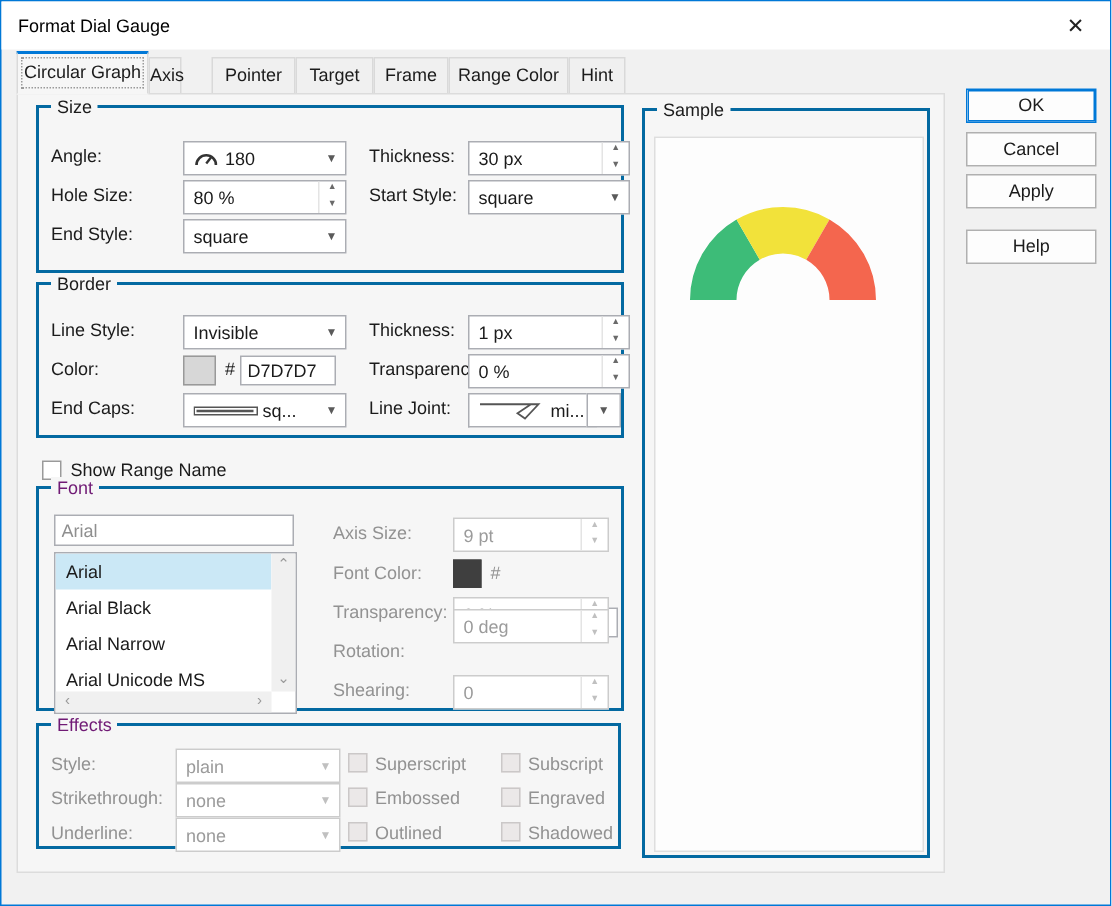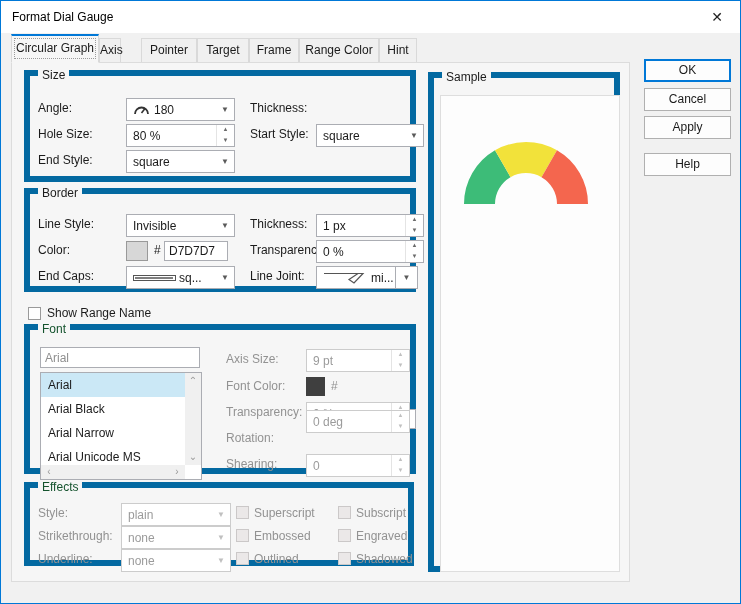--- a/index.html
+++ b/index.html
@@ -7,23 +7,23 @@
   .window{position:absolute;inset:0;width:741px;height:604px;border:1px solid #0078d7;box-sizing:border-box;background:#f1f1f1;}
   .abs{position:absolute;box-sizing:border-box;}
   .titlebar{position:absolute;left:0;top:0;right:0;height:32px;background:#ffffff;}
   .title{position:absolute;left:11px;top:0;line-height:32px;font-size:12px;color:#000;}
   .closebtn{position:absolute;right:8px;top:5px;width:30px;height:22px;text-align:center;line-height:22px;font-size:14px;color:#222;cursor:default;}
   .tab{position:absolute;background:#f0f0f0;border:1px solid #d9d9d9;font-size:12px;color:#1b1b1b;text-align:center;box-sizing:border-box;}
   .tab .tlbl{display:block;line-height:23px;}
   .tab.active{background:#f6f6f6;border-top:2px solid #0078d7;border-bottom:1px solid #f6f6f6;z-index:3;}
   .tab.active .tlbl{line-height:25px;outline:1px dotted #9a9a9a;outline-offset:-3px;}
   .page{position:absolute;left:10px;top:61px;width:619px;height:520px;background:#f6f6f6;border:1px solid #dcdcdc;box-sizing:border-box;}
-  .group{position:absolute;border:6px solid #0369a1;box-sizing:border-box;}
+  .group{position:absolute;border:2px solid #0369a1;box-sizing:border-box;}
   .gtitle{position:absolute;top:-8px;left:8px;background:#f6f6f6;padding:0 4px;font-size:12px;color:#1b1b1b;line-height:14px;}
-  .gtitle.dis{color:#14532d;}
+  .gtitle.dis{color:#701a75;}
   .lbl{position:absolute;font-size:12px;color:#1b1b1b;line-height:21px;white-space:nowrap;}
   .lbl.dis{color:#929292;}
   .combo,.spin{position:absolute;background:#fff;border:1px solid #abadb3;height:21px;display:flex;align-items:center;font-size:12px;color:#1b1b1b;padding-left:6px;}
   .combo .val,.spin .val{white-space:nowrap;overflow:hidden;}
   .carr{margin-left:auto;width:18px;text-align:center;font-size:8px;color:#5a5a5a;flex:none;}
   .spincol{margin-left:auto;width:17px;height:100%;border-left:1px solid #e4e4e4;display:flex;flex-direction:column;flex:none;}
   .spincol span{flex:1;font-size:6px;line-height:9px;text-align:center;color:#6a6a6a;}
   .fdis{border-color:#cccccc;color:#9b9b9b;}
   .fdis .carr,.fdis .spincol span{color:#c0c0c0;}
   .ti{position:absolute;background:#fff;border:1px solid #abadb3;font-family:"Liberation Sans",sans-serif;font-size:12px;color:#1b1b1b;padding:0 4px;box-sizing:border-box;}
@@ -83,20 +83,27 @@
         <span style="margin-right:5px;">
             <svg width="16" height="11" viewBox="0 0 16 11">
               <path d="M2 10 A6.5 6.5 0 0 1 15 10" fill="none" stroke="#333" stroke-width="1.8"></path>
               <line x1="8.5" y1="9" x2="12" y2="4.5" stroke="#333" stroke-width="1.6"></line>
             </svg>
           </span>
         <span class="val">180</span>
         <span class="carr">▼</span>
       </div>
       <span class="lbl" style="left:220px;top:22px;">Thickness:</span>
+      <div class="spin" style="left:286px;top:22px;width:100px;">
+        <span class="val">30 px</span>
+        <span class="spincol">
+            <span>▲</span>
+            <span>▼</span>
+          </span>
+      </div>
       <span class="lbl" style="left:8px;top:48px;">Hole Size:</span>
       <div class="spin" style="left:96px;top:48px;width:101px;">
         <span class="val">80 %</span>
         <span class="spincol">
             <span>▲</span>
             <span>▼</span>
           </span>
       </div>
       <span class="lbl" style="left:220px;top:48px;">Start Style:</span>
       <div class="combo" style="left:286px;top:48px;width:100px;">

